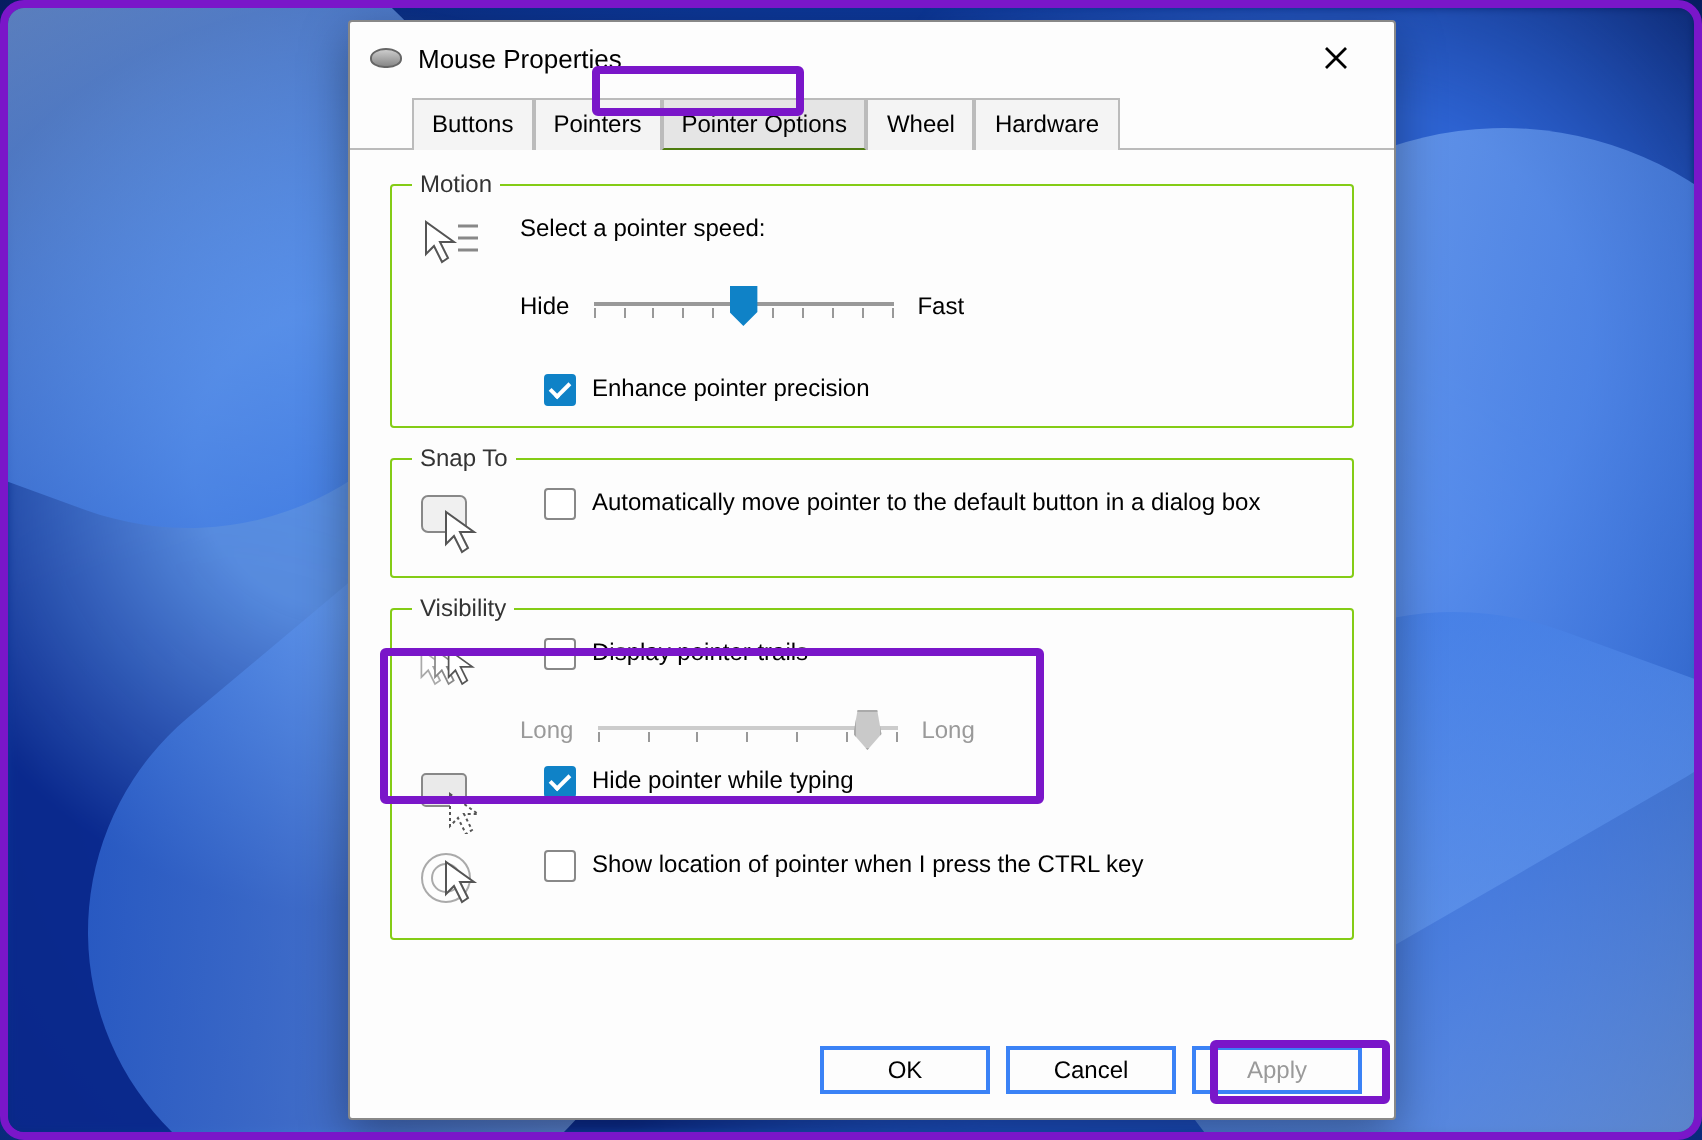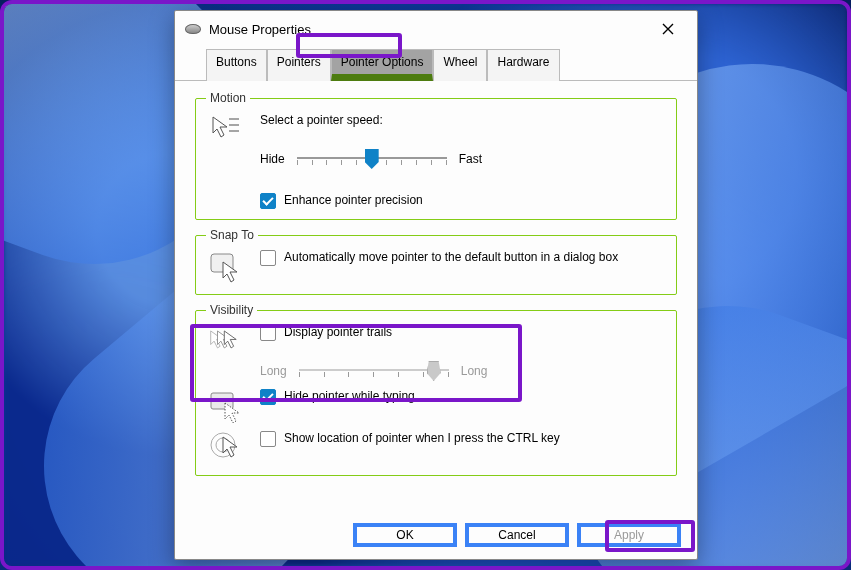--- a/index.html
+++ b/index.html
@@ -60,21 +60,21 @@
   .tab {
     padding: 5px 9px;
     border: 1px solid #bbb;
     border-bottom: none;
     background: #f4f4f4;
     margin-bottom: -1px;
     font-size: 12px;
     cursor: pointer;
     position: relative;
   }
-  .tab.active { background: #a3a3a3; border-bottom: 7px solid #4d7c0f; }
+  .tab.active { background: #e5e5e5; border-bottom: 1px solid #4d7c0f; }
   .hl-box { position: absolute; border: 4px solid #7a16c9; border-radius: 3px; pointer-events: none; z-index: 5; }
 
   .content {
     flex: 1;
     padding: 10px 20px 0 20px;
     overflow: hidden;
   }
   fieldset {
     border: 1px solid #84cc16;
     border-radius: 2px;
@@ -90,39 +90,39 @@
 
   .slider-row { display:flex; align-items:center; gap: 12px; margin-top: 4px; }
   .slider-label { font-size:12px; }
   .slider-track { position:relative; width:150px; height:20px; }
   .rail { position:absolute; top:8px; left:0; right:0; height:2px; background:#999; }
   .ticks { position:absolute; top:11px; left:0; right:0; height:5px; display:flex; justify-content:space-between; }
   .ticks span{ width:1px; height:5px; background:#999; }
   .thumb-knob { position:absolute; top:0; width:14px; height:20px; background:#0f82c7; clip-path: polygon(0 0,100% 0,100% 65%,50% 100%,0 65%); transform:translateX(-50%); }
   .thumb-knob.gray { background:#c9c9c9; border:1px solid #aaa; clip-path: polygon(15% 0,85% 0,100% 60%,50% 100%,0 60%); }
 
-  .chk-row { display:flex; align-items:flex-start; gap:8px; }
+  .chk-row { display:flex; align-items:flex-start; gap:8px;margin-left:12px; }
   .chk {
     width:16px; height:16px; border:1px solid #888; border-radius:2px; background:#fff; flex-shrink:0;
     display:flex;align-items:center;justify-content:center; cursor:pointer;
   }
   .chk.checked { background:#0f82c7; border-color:#0f82c7; }
   .chk.checked::after { content:""; display:block; width:4px; height:8px; border:solid #fff; border-width:0 2px 2px 0; transform:rotate(45deg); margin-top:-2px; }
   .chk-label { font-size:12px; color:#000; }
   .muted { color:#9a9a9a; }
 
   .sub-row { margin-top:8px; }
 
   .btnrow {
     display:flex; justify-content:flex-end; gap:8px;
     padding: 8px 16px 12px 16px;
     position: relative;
   }
   .dlg-btn {
-    width: 104px; height: 24px; font-size:12px; border:4px solid #3b82f6; background:#fdfdfd; cursor:pointer;
+    width: 85px; height: 24px; font-size:12px; border:2px solid #3b82f6; background:#fdfdfd; cursor:pointer;
   }
   .dlg-btn.disabled { color:#9a9a9a; cursor:default; }
 </style>
 </head>
 <body>
 
 <div class="bloom-bg"></div>
 <div class="petal p1"></div>
 <div class="petal p2"></div>
 <div class="petal p3"></div>

